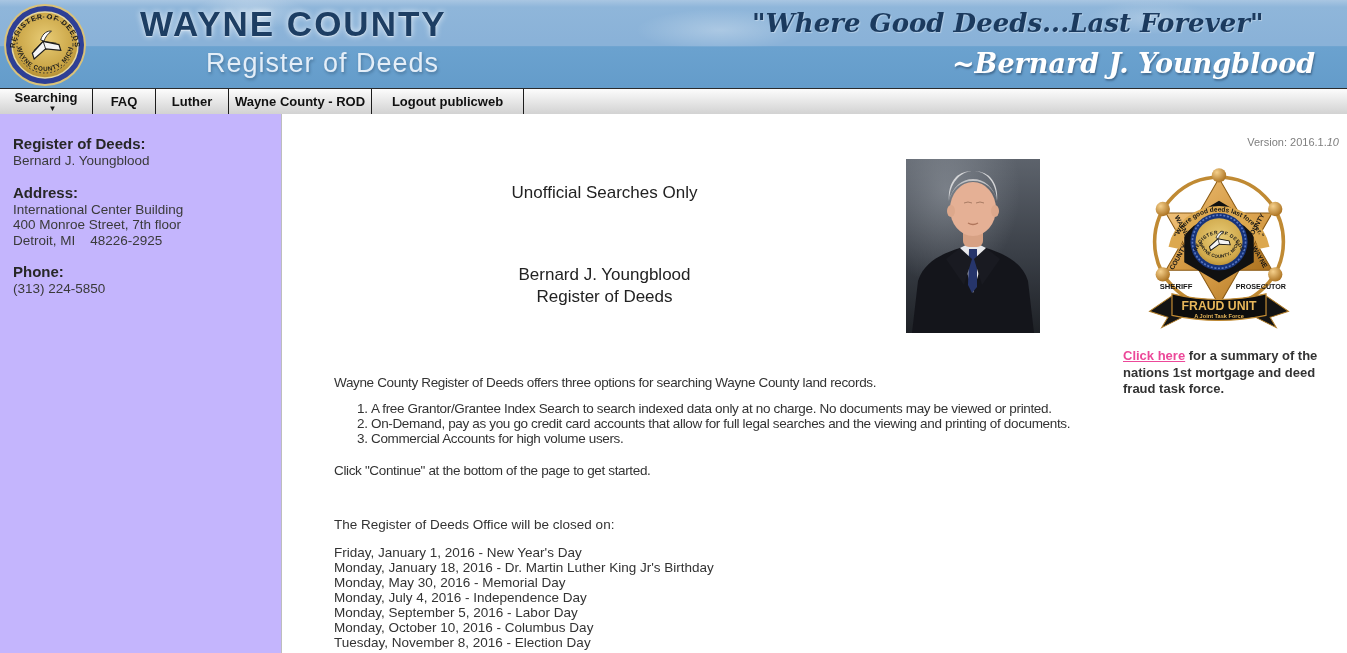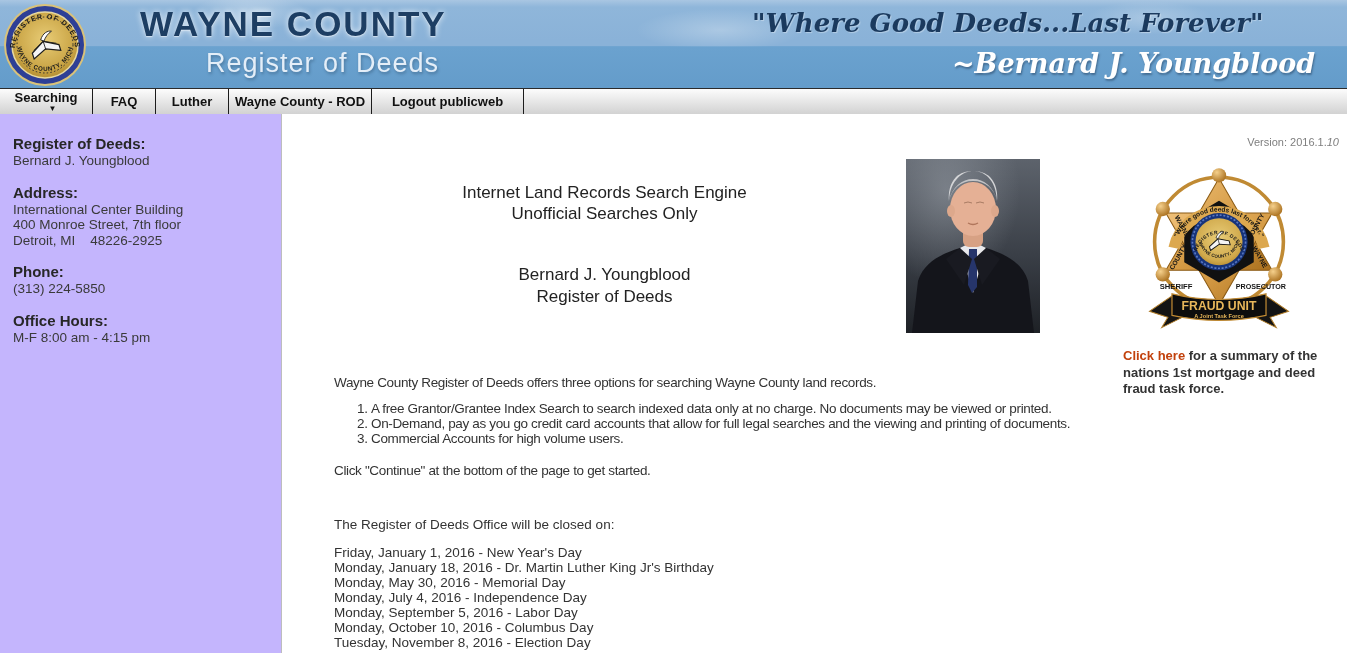--- a/index.html
+++ b/index.html
@@ -45,21 +45,21 @@
   .version .ver-num{font-style:italic;}
   .head-block-1{position:absolute;left:0;top:68px;width:645px;text-align:center;
     font-size:17px;line-height:21px;color:#222;}
   .head-block-2{position:absolute;left:0;top:150px;width:645px;text-align:center;
     font-size:17px;line-height:22px;color:#222;}
 
   .photo{position:absolute;left:624px;top:45px;width:134px;height:174px;}
   .badge{position:absolute;left:855px;top:48px;width:164px;height:184px;}
   .fraud-text{position:absolute;left:841px;top:234px;width:202px;
     font-size:13px;font-weight:bold;line-height:16.5px;color:#333;}
-  .fraud-link{color:#c2410c;cursor:pointer;}
+  .fraud-link{color:#ec4899;text-decoration:underline;cursor:pointer;}
 
   .body-text{position:absolute;color:#333;font-size:13.5px;line-height:15px;}
   .condensed{letter-spacing:-0.35px;}
   .intro{left:52px;top:261px;}
   .optlist{left:52px;top:287px;}
   .optlist ol{margin:0;padding-left:37px;}
   .optlist li{line-height:15.2px;}
   .continue{left:52px;top:349px;}
   .closed{left:52px;top:403px;}
   .holidays{left:52px;top:431px;}
@@ -133,34 +133,29 @@
       <div class="sb-section">
         <div class="sb-heading">Address:</div>
         <div class="sb-line">International Center Building</div>
         <div class="sb-line">400 Monroe Street, 7th floor</div>
         <div class="sb-line">Detroit, MI    48226-2925</div>
       </div>
       <div class="sb-section">
         <div class="sb-heading">Phone:</div>
         <div class="sb-line">(313) 224-5850</div>
       </div>
-      <div class="sb-section">
-        <div class="sb-heading">Office Hours:</div>
-        <div class="sb-line">M-F 8:00 am - 4:15 pm</div>
-      </div>
     </div>
 
     <div id="main">
 
       <div class="version">
         <span>Version: 2016.1.</span><span class="ver-num">10</span>
       </div>
 
       <div class="head-block-1">
-        <div>Internet Land Records Search Engine</div>
         <div>Unofficial Searches Only</div>
       </div>
       <div class="head-block-2">
         <div>Bernard J. Youngblood</div>
         <div>Register of Deeds</div>
       </div>
 
       <svg class="photo" viewBox="0 0 134 174">
         <defs>
           <linearGradient id="gBg" x1="0" y1="0" x2="0" y2="1">

